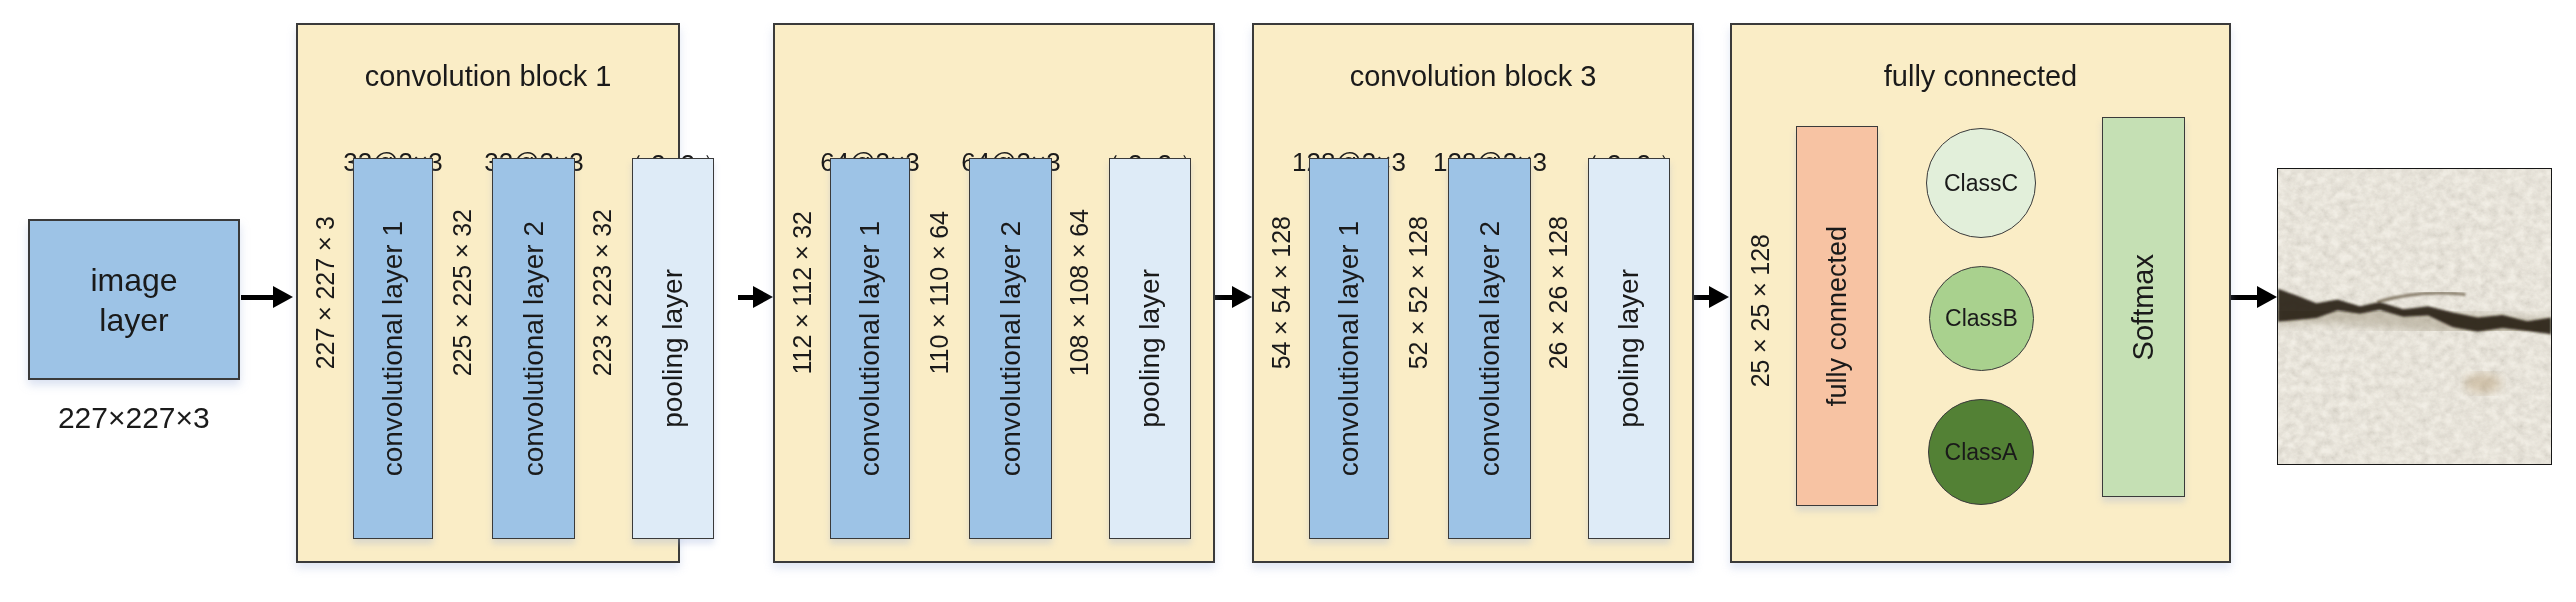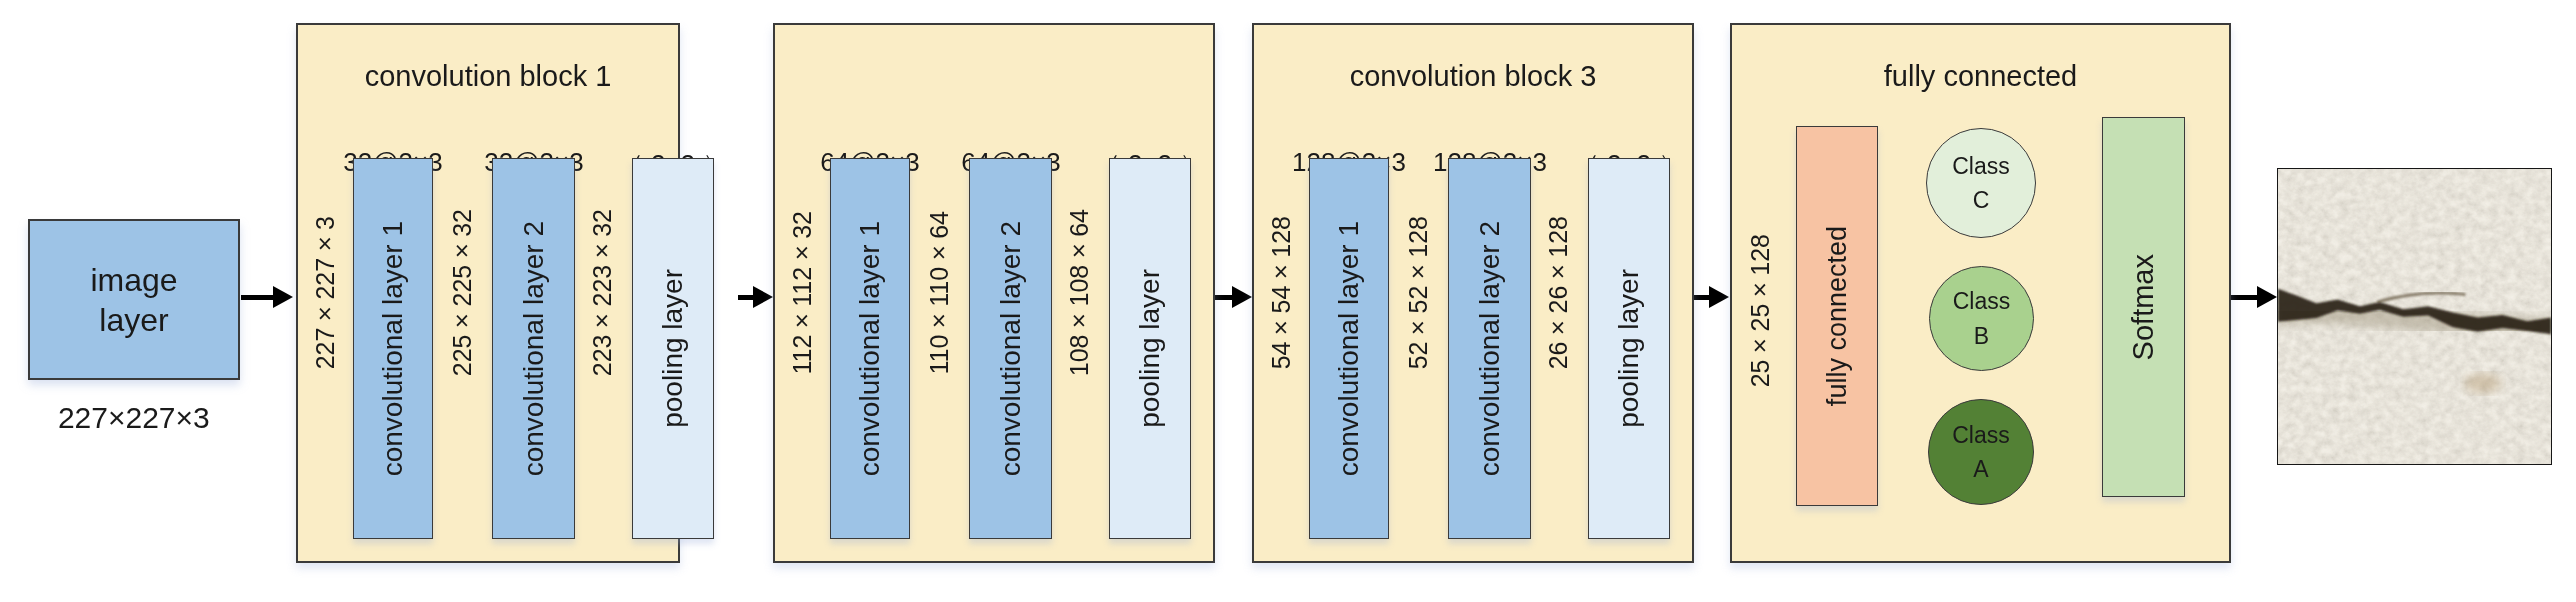--- a/index.html
+++ b/index.html
@@ -21,21 +21,21 @@
   .vtext{writing-mode:vertical-rl;transform:rotate(180deg);white-space:nowrap;}
   .col{position:absolute;top:133px;height:381px;border:1.9px solid var(--border,#3a3a3a);box-sizing:border-box;
     display:flex;align-items:center;justify-content:center;font-size:28px;
     box-shadow:0 5px 6.2px rgba(150,170,215,.30);}
   .col.conv{background:var(--conv,#9DC3E6);}
   .col.pool{background:var(--pool,#DEEBF7);}
   .col.fcbar{background:var(--fc,#F7C3A3);font-size:27px;}
   .col.smbar{background:var(--softmax,#C5E0B4);font-size:29px;}
 
   .circle{position:absolute;border-radius:50%;border:1.9px solid var(--border,#3a3a3a);box-sizing:border-box;
-    display:flex;flex-direction:column;align-items:center;justify-content:center;
+    display:flex;flex-direction:row;align-items:center;justify-content:center;
     font-size:23px;line-height:1.5;text-align:center;}
 
   .arrow{position:absolute;top:286px;height:22.4px;display:flex;align-items:center;}
   .arrow .shaft{flex:1;height:5px;background:#000;}
   .arrow .head{width:0;height:0;border-left:20px solid #000;border-top:11.2px solid transparent;border-bottom:11.2px solid transparent;}
 
   .photo{position:absolute;left:2277px;top:168px;width:275px;height:297px;
     border:1.9px solid #161616;box-sizing:border-box;background:#cfc8ba;}
   .photo svg{display:block;width:100%;height:100%;}
 </style>

